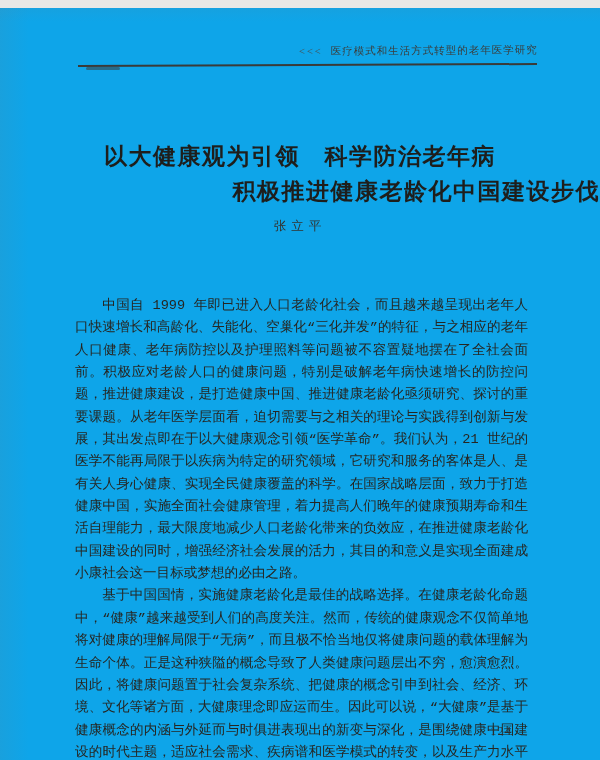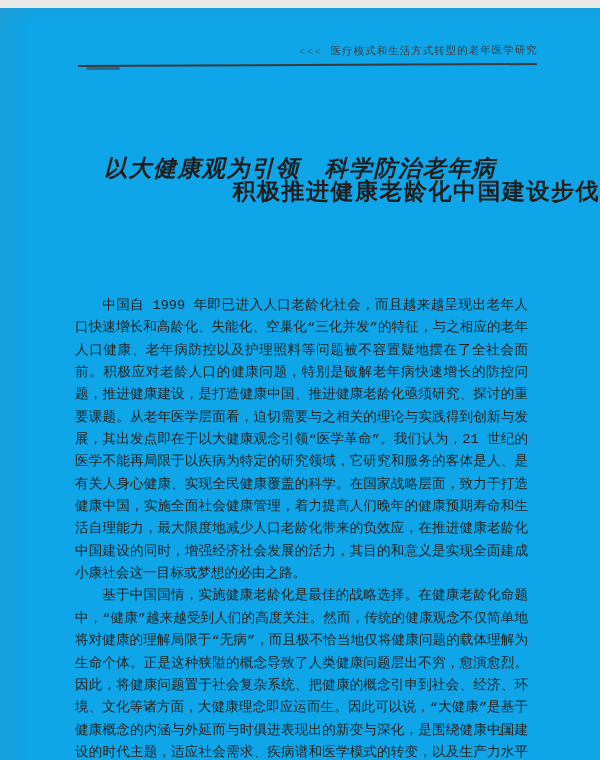--- a/index.html
+++ b/index.html
@@ -70,21 +70,21 @@
     position: absolute;
     left: 0;
     width: 100%;
     text-align: center;
     font-size: 23px;
     font-weight: bold;
     letter-spacing: 1.5px;
     color: #1e1e1c;
     white-space: nowrap;
   }
-  .article-title.line1 { top: 145px; font-style: italic; }
+  .article-title.line1 { top: 133px; }
   .article-title.line2 { top: 168px; text-align: right; }
   .article-author {
     position: absolute;
     top: 210px;
     left: 0;
     width: 100%;
     text-align: center;
     font-size: 12.5px;
     letter-spacing: 5px;
     color: #33332f;
@@ -124,20 +124,21 @@
   <div class="running-header">
     <span class="chevrons">&lt;&lt;&lt;</span><span>医疗模式和生活方式转型的老年医学研究</span>
   </div>
 
   <div class="header-rule"></div>
   <div class="header-rule-smudge"></div>
 
   <div class="article-title line1">以大健康观为引领　科学防治老年病</div>
   <div class="article-title line2">积极推进健康老龄化中国建设步伐</div>
 
+  <div class="article-author">张立平</div>
 
   <div class="body-text">
     <p>中国自 1999 年即已进入人口老龄化社会，而且越来越呈现出老年人口快速增长和高龄化、失能化、空巢化“三化并发”的特征，与之相应的老年人口健康、老年病防控以及护理照料等问题被不容置疑地摆在了全社会面前。积极应对老龄人口的健康问题，特别是破解老年病快速增长的防控问题，推进健康建设，是打造健康中国、推进健康老龄化亟须研究、探讨的重要课题。从老年医学层面看，迫切需要与之相关的理论与实践得到创新与发展，其出发点即在于以大健康观念引领“医学革命”。我们认为，21 世纪的医学不能再局限于以疾病为特定的研究领域，它研究和服务的客体是人、是有关人身心健康、实现全民健康覆盖的科学。在国家战略层面，致力于打造健康中国，实施全面社会健康管理，着力提高人们晚年的健康预期寿命和生活自理能力，最大限度地减少人口老龄化带来的负效应，在推进健康老龄化中国建设的同时，增强经济社会发展的活力，其目的和意义是实现全面建成小康社会这一目标或梦想的必由之路。</p>
     <p>基于中国国情，实施健康老龄化是最佳的战略选择。在健康老龄化命题中，“健康”越来越受到人们的高度关注。然而，传统的健康观念不仅简单地将对健康的理解局限于“无病”，而且极不恰当地仅将健康问题的载体理解为生命个体。正是这种狭隘的概念导致了人类健康问题层出不穷，愈演愈烈。因此，将健康问题置于社会复杂系统、把健康的概念引申到社会、经济、环境、文化等诸方面，大健康理念即应运而生。因此可以说，“大健康”是基于健康概念的内涵与外延而与时俱进表现出的新变与深化，是围绕健康中国建设的时代主题，适应社会需求、疾病谱和医学模式的转变，以及生产力水平和人类知识的积累而提出的一种全局性的战略理念。它既是时代的产</p>
   </div>
 
   <div class="page-number">124</div>
 
 </div>
 

